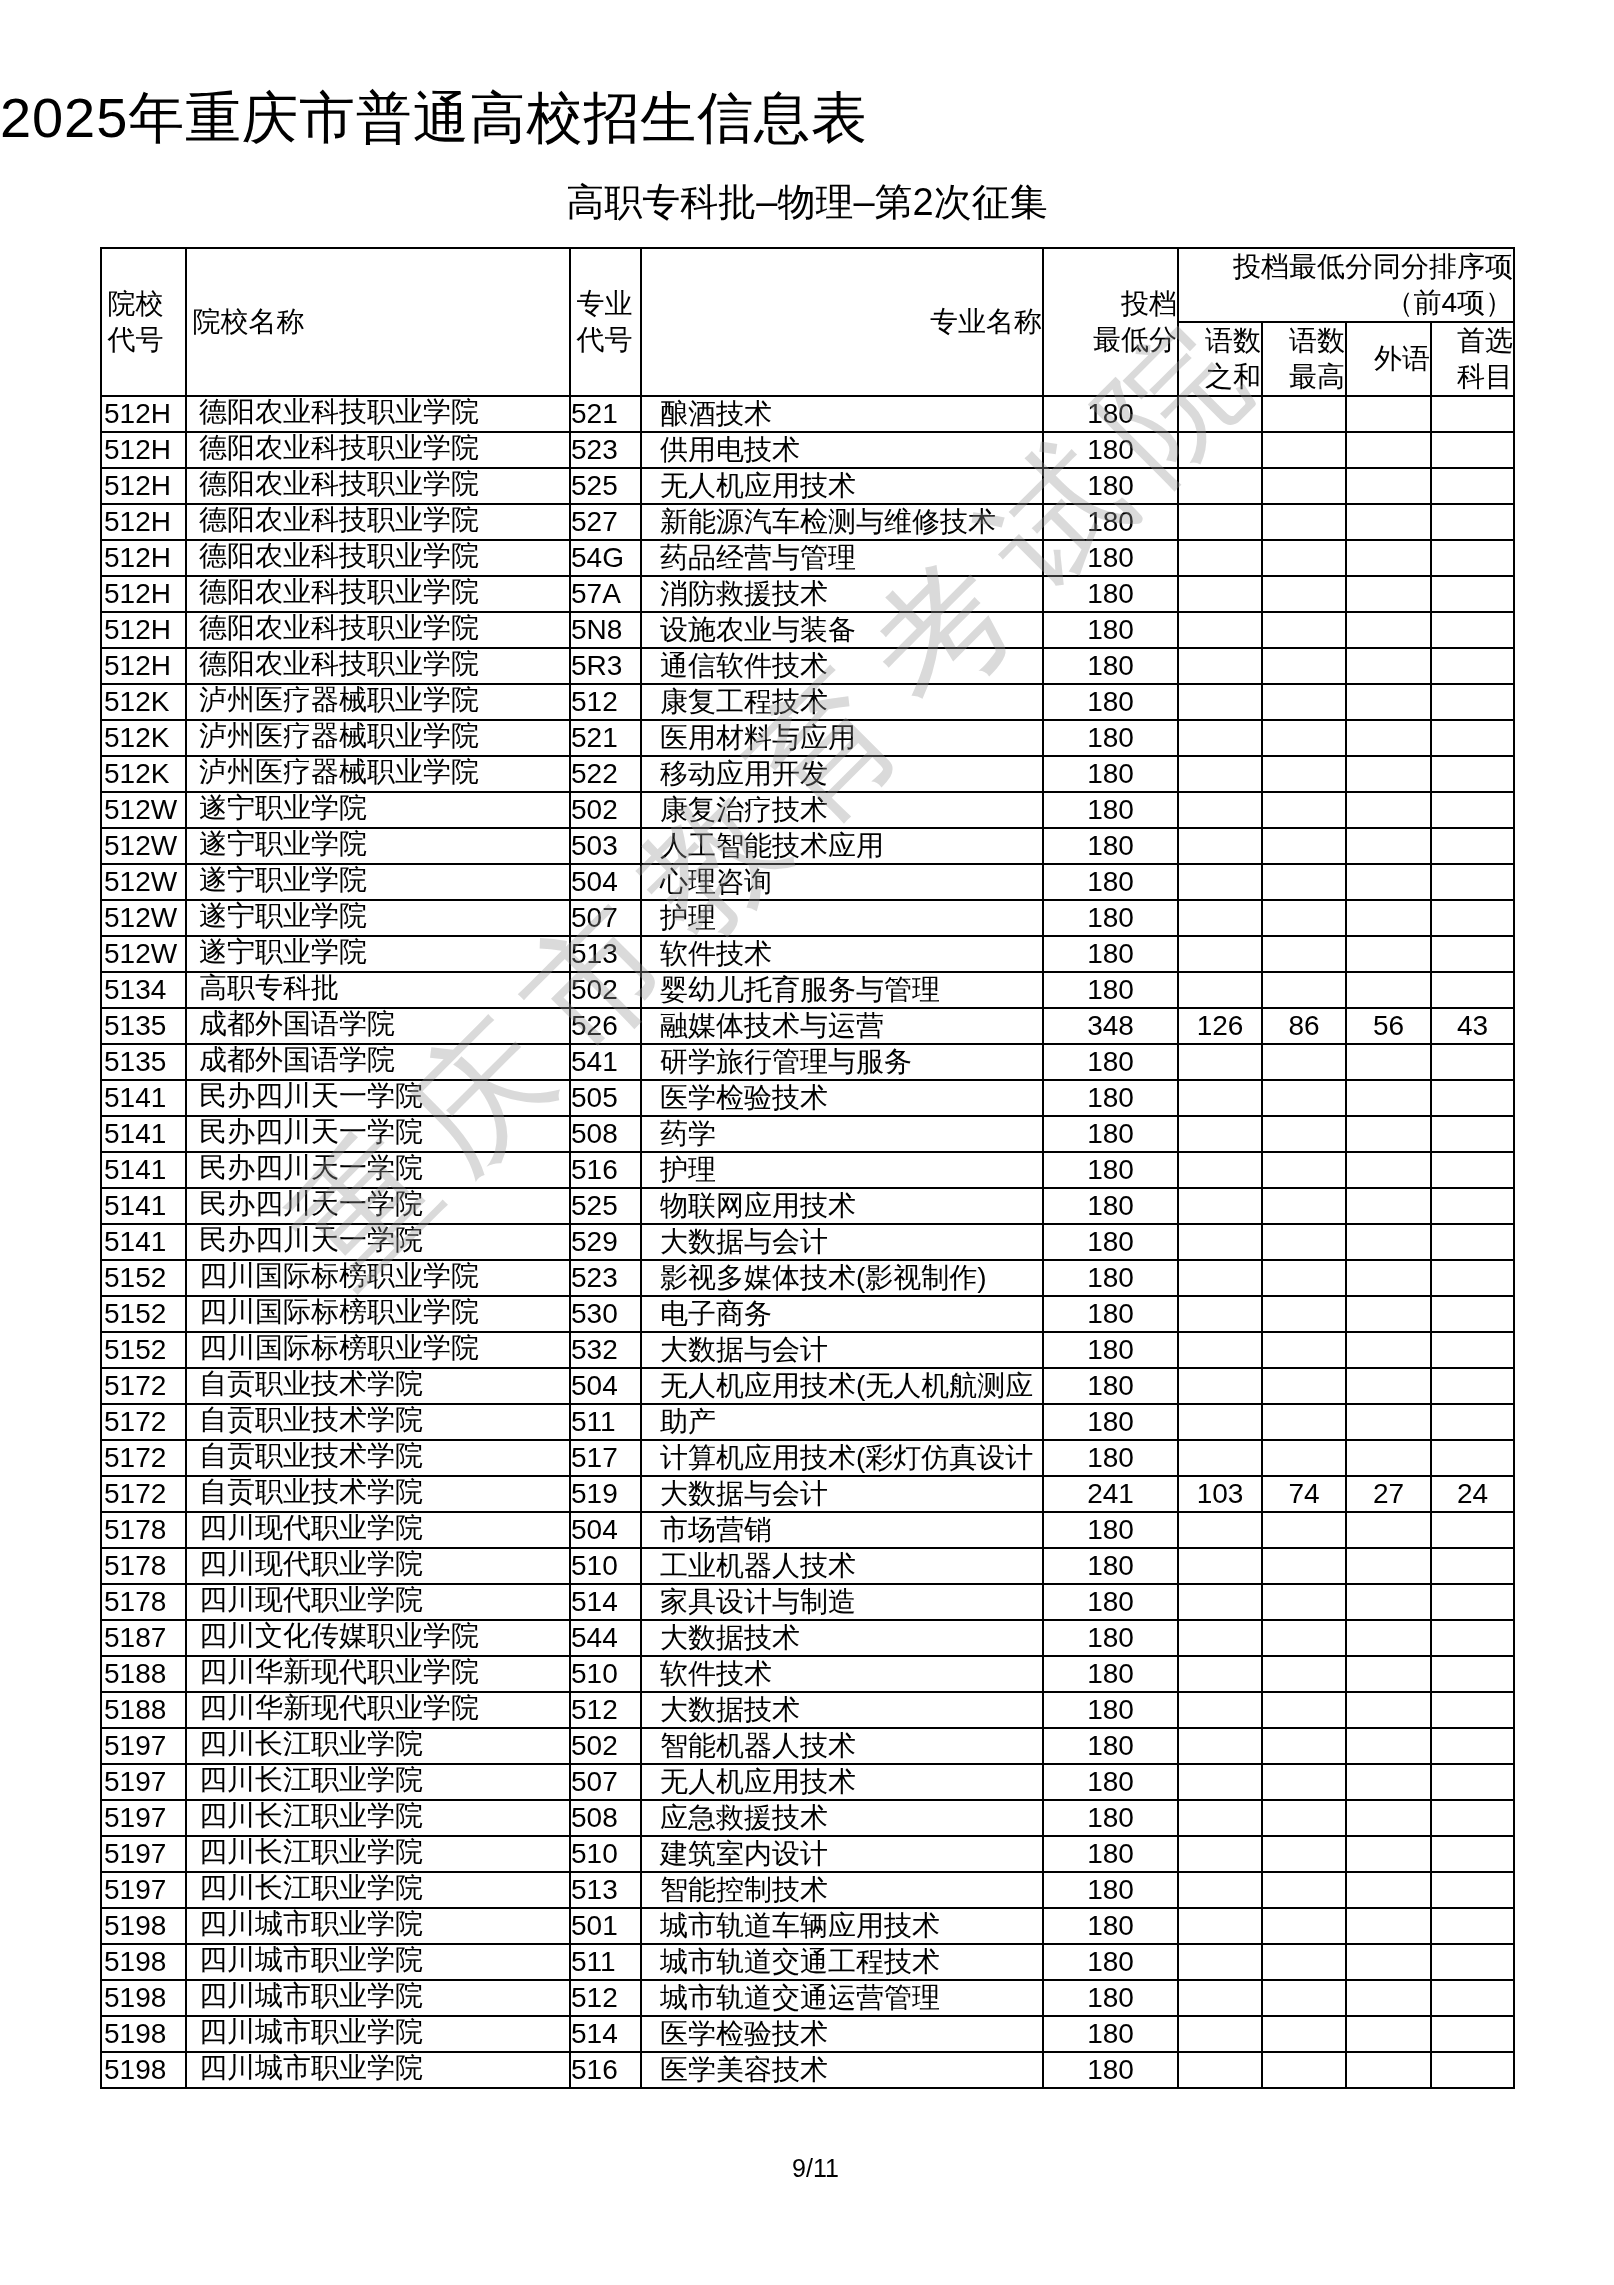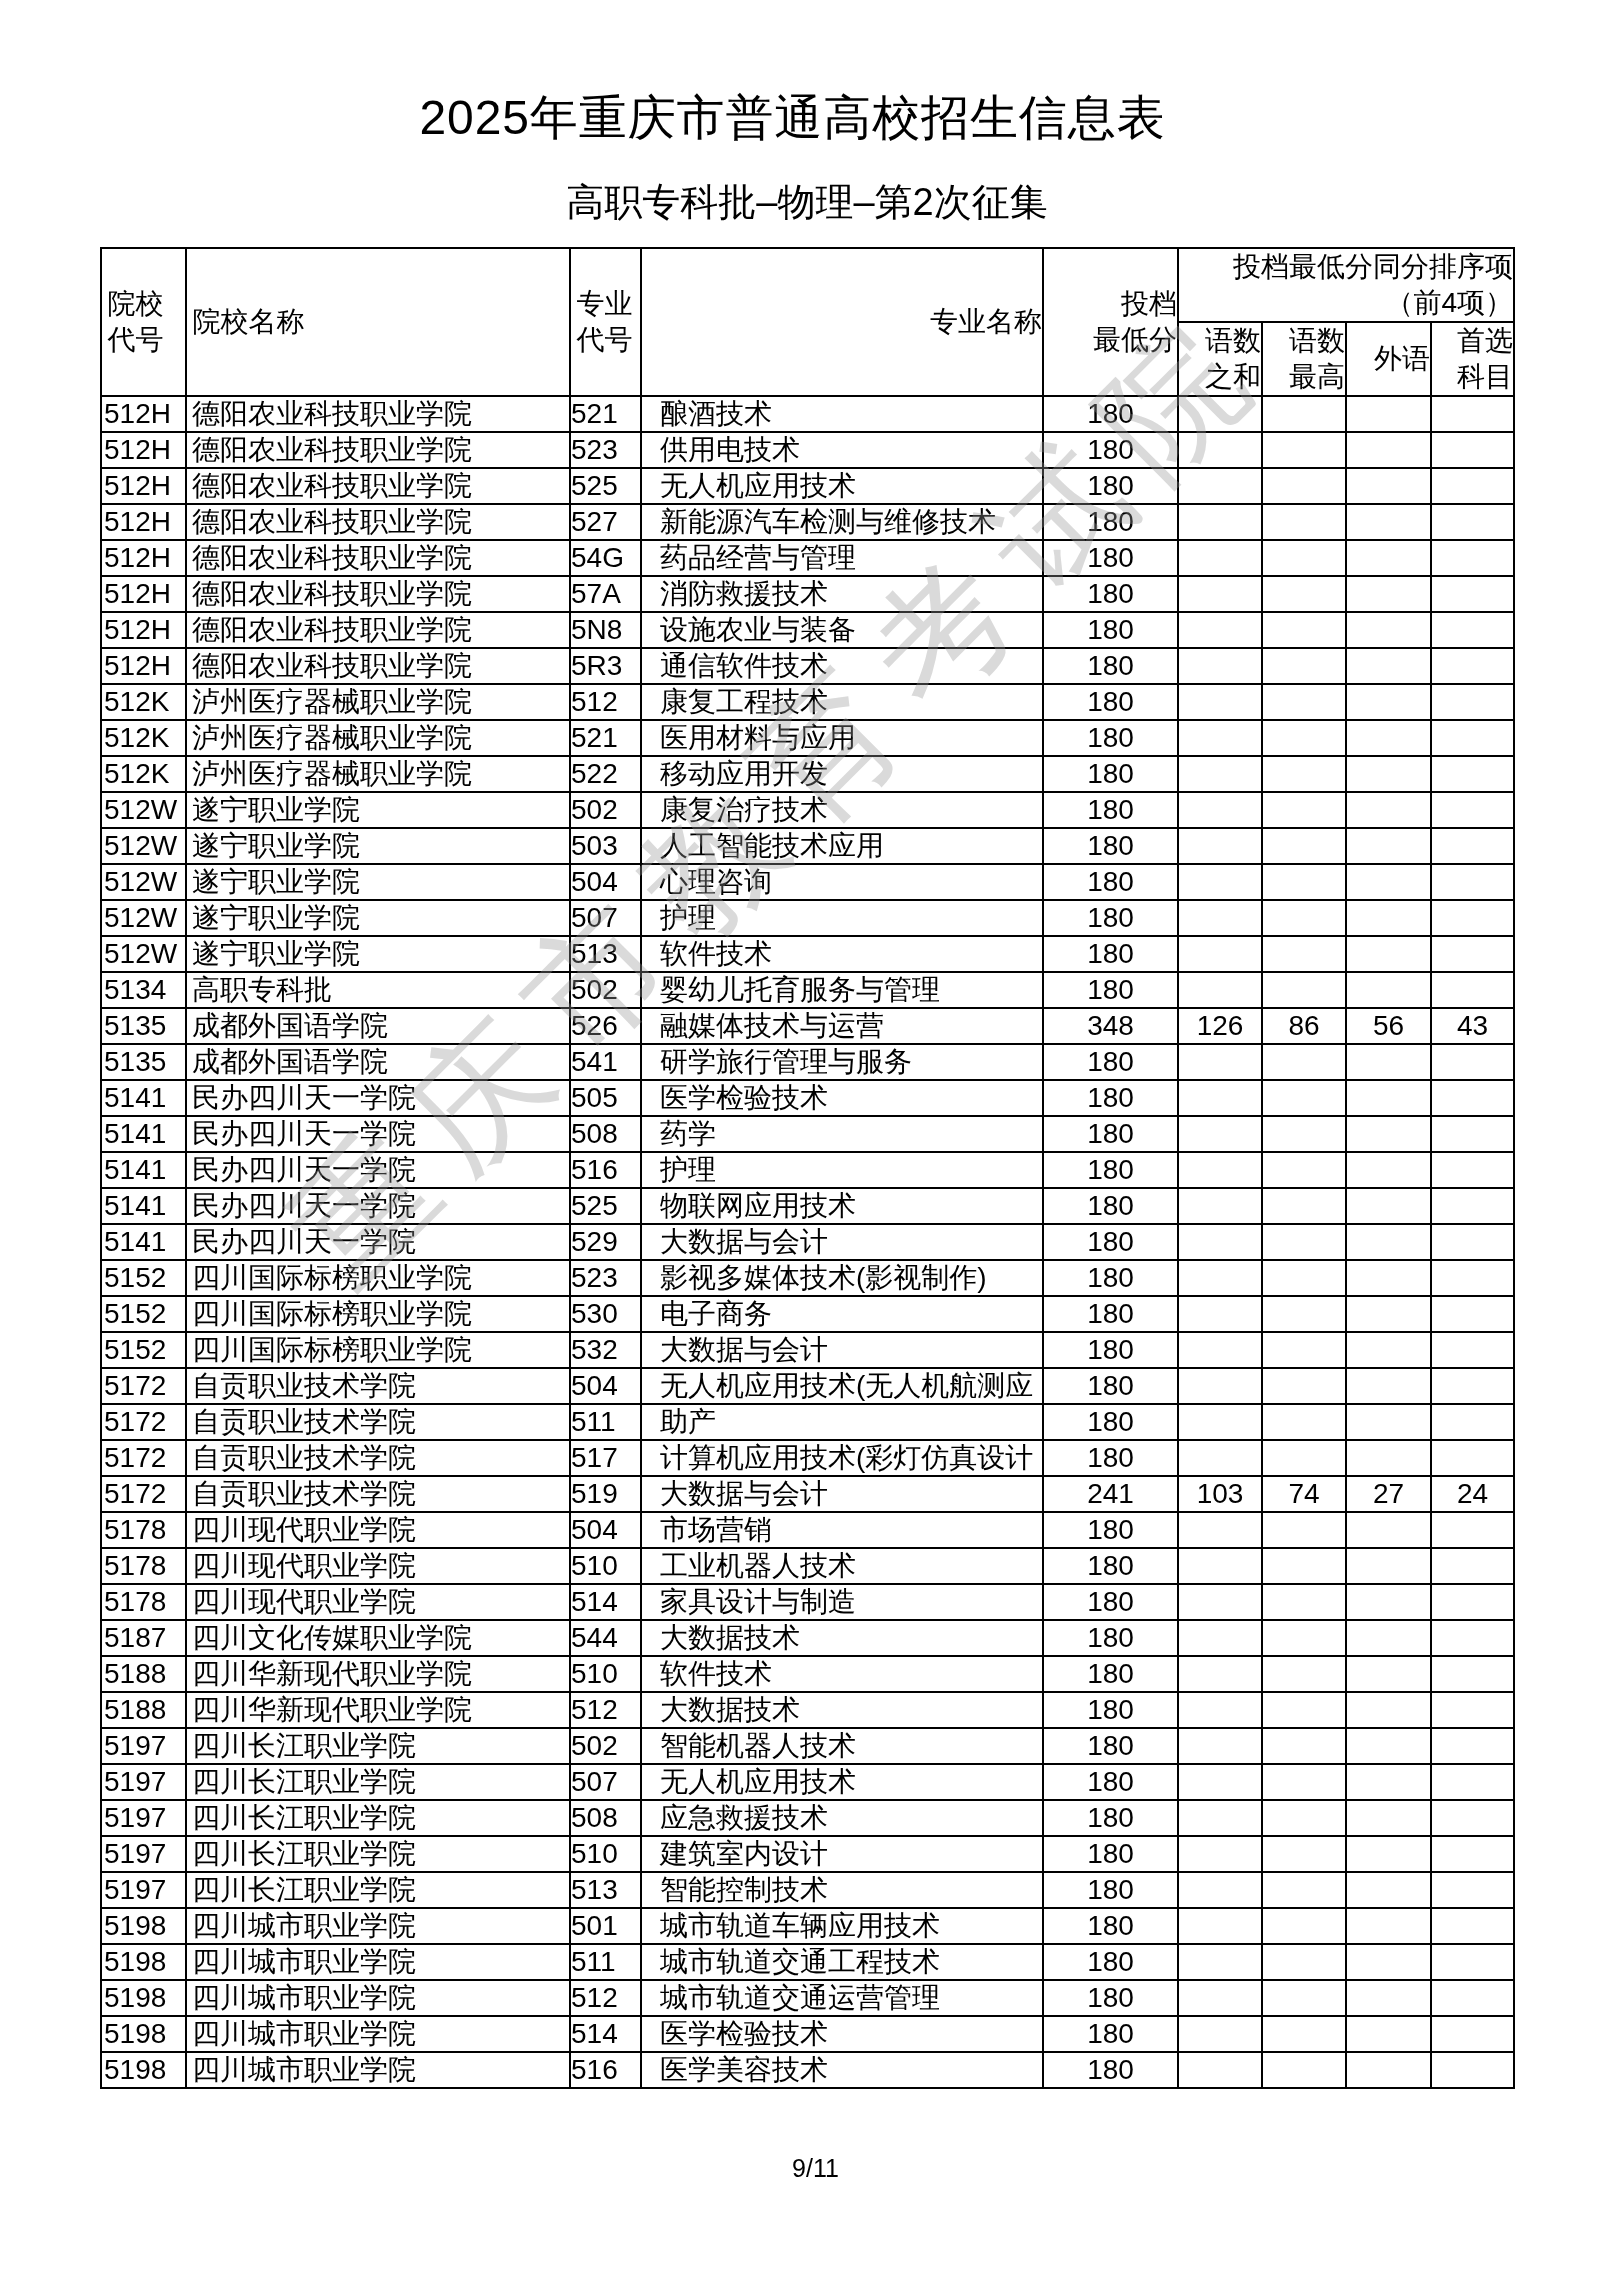--- a/index.html
+++ b/index.html
@@ -1,19 +1,19 @@
 <!DOCTYPE html>
 <html style="font-size:14.5px"><head>
 <meta charset="utf-8">
 <style>
   html, body { margin: 0; padding: 0; background: #ffffff; }
   body { width: 1615px; height: 2285px; position: relative; overflow: hidden;
          font-family: "Liberation Sans", "DejaVu Sans", sans-serif; color: #000; }
-  .title { position: absolute; left: 0; width: 1585px; top: 83px; text-align: center;
-           font-size: 48px; line-height: 69px; letter-spacing: 0.9px; }
+  .title { position: absolute; left: 0; width: 1585px; top: 83px; text-align: left;
+           font-size: 56px; line-height: 69px; letter-spacing: 0.9px; }
   .subtitle { position: absolute; left: 0; width: 1614px; top: 177px; text-align: center;
               font-size: 38px; line-height: 51px; }
   .watermark { position: absolute; left: 253px; top: 1194px; width: 1538px;
                transform: rotate(-45deg); transform-origin: 0 0;
                font-size: 136px; color: rgba(150,150,150,0.35); white-space: nowrap;
                letter-spacing: 27px; pointer-events: none; font-weight: 300; z-index: 5; }
   table.grid { position: absolute; left: 100px; top: 247px; border-collapse: collapse;
                table-layout: fixed; width: 1413px; }
   table.grid td, table.grid th { border: 2.3px solid #000; padding: 0; font-weight: normal;
                overflow: hidden; white-space: nowrap; }
@@ -26,21 +26,21 @@
   table.grid col.c7 { width: 84px; }
   table.grid col.c8 { width: 85px; }
   table.grid col.c9 { width: 83px; }
   .hdr { font-size: 28px; line-height: 36px; vertical-align: middle; }
   .hdr.left { text-align: left; padding-left: 5.4px; }
   .hdr.center { text-align: right; }
   .hdr.top-group { height: 71px; }
   .hdr.sub { height: 72px; }
   tr.row td { height: 34px; font-size: 28px; line-height: 34px; }
   tr.row td.code { padding-left: 2px; font-size: 28px; margin-top: 36px; }
-  tr.row td.name { padding-left: 5px; }
+  tr.row td.name { padding-left: 12px; font-family: Liberation Mono, monospace; }
   tr.row td.mcode { padding-left: 0; }
   tr.row td.mname { padding-left: 18px; text-overflow: clip; }
   tr.row td.num { text-align: center; }
   .pager { position: absolute; left: 0; width: 1615px; top: 2153px; text-align: center;
            font-size: 25px; line-height: 31px; margin-left: 8px; }
 </style>
 </head>
 <body>
 
 <div class="title">2025年重庆市普通高校招生信息表</div>

